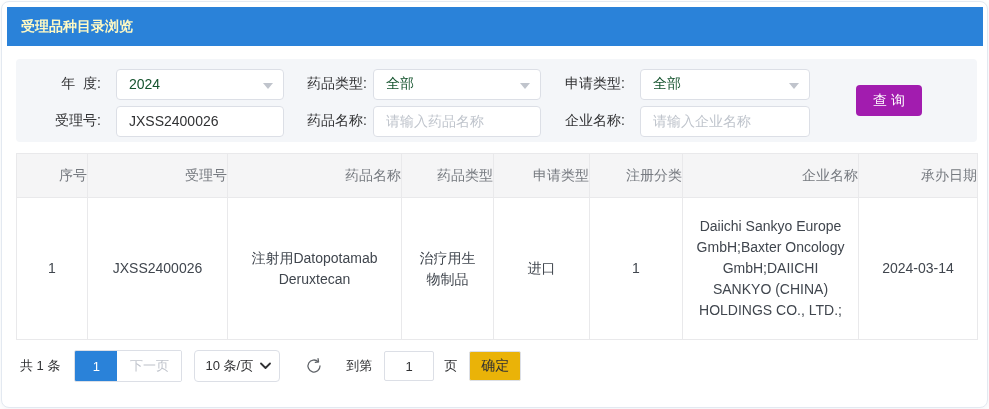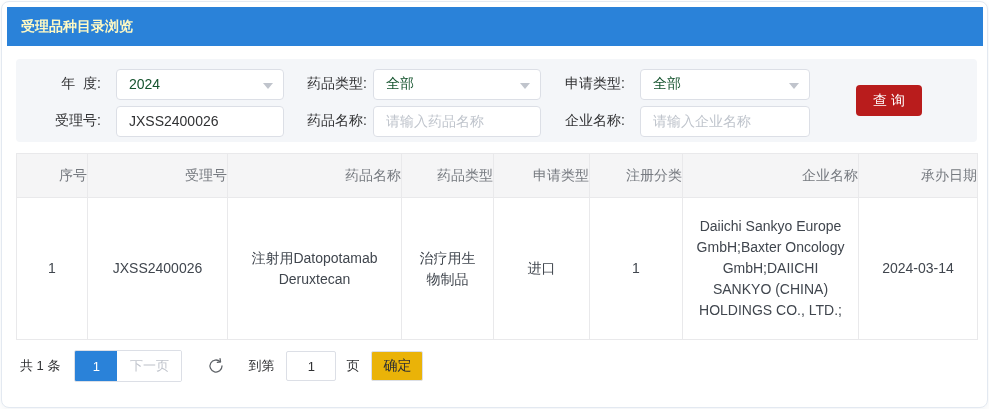--- a/index.html
+++ b/index.html
@@ -26,21 +26,21 @@
           display:flex; align-items:center; font-size:14px; }
   .ctrl-select { width:168px; padding:0 8px 0 12px; color:#14532d; cursor:pointer; }
   .ctrl-select.wide { width:170px; }
   .sel-arrow { position:absolute; right:10px; top:13px; width:0; height:0;
                border-left:5px solid transparent; border-right:5px solid transparent;
                border-top:6px solid #c0c4cc; }
   .ctrl-input { width:168px; }
   .ctrl-input input { width:100%; height:100%; border:none; outline:none; background:transparent;
                       font-size:14px; color:#303133; padding:0 12px; font-family:inherit; }
   .ctrl-input input::placeholder { color:#bfc4cc; }
-  .search-btn { position:absolute; right:55px; top:26px; width:66px; height:31px; background:#b91c1c;
+  .search-btn { position:absolute; right:55px; top:26px; width:66px; height:31px; background:#a21caf;
                 color:#fff; font-size:14px; border:none; border-radius:4px; cursor:pointer;
                 display:flex; align-items:center; justify-content:center; letter-spacing:4px; padding-left:4px; }
 
   
   table.results { position:absolute; left:14px; top:151px; width:961px; border-collapse:collapse; table-layout:fixed; }
   table.results th { height:44px; background:#f5f5f6; color:#75797f; font-size:14px; font-weight:normal;
                      border:1px solid #e9e9eb; text-align:right; }
   table.results td { height:142px; border:1px solid #e9e9eb; text-align:center; vertical-align:middle;
                      font-size:14px; color:#40464e; line-height:21px; padding:6px 12px; word-wrap:break-word; }
 
@@ -145,20 +145,26 @@
       </tr>
     </tbody>
   </table>
 
   <div class="pager">
     <span class="total">共 1 条</span>
     <div class="pgroup">
       <div class="pbtn current">1</div>
       <div class="pbtn disabled">下一页</div>
     </div>
+    <div class="psize">
+      <span>10 条/页</span>
+      <svg width="11" height="8" viewBox="0 0 11 8">
+        <polyline points="1,1.5 5.5,6 10,1.5" fill="none" stroke="#303133" stroke-width="1.8" stroke-linecap="round" stroke-linejoin="round"></polyline>
+      </svg>
+    </div>
     <div class="refresh">
       <svg width="18" height="18" viewBox="0 0 24 24">
         <path d="M20 12 a8 8 0 1 1 -2.4 -5.7" fill="none" stroke="#5f6368" stroke-width="1.7" stroke-linecap="round"></path>
         <polyline points="17.4,2.2 18.1,6.5 13.8,7.1" fill="none" stroke="#5f6368" stroke-width="1.7" stroke-linecap="round" stroke-linejoin="round"></polyline>
       </svg>
     </div>
     <span class="goto-label">到第</span>
     <input class="goto-input" type="text" value="1" style="">
     <span class="goto-suffix">页</span>
     <button class="confirm-btn">确定</button>

